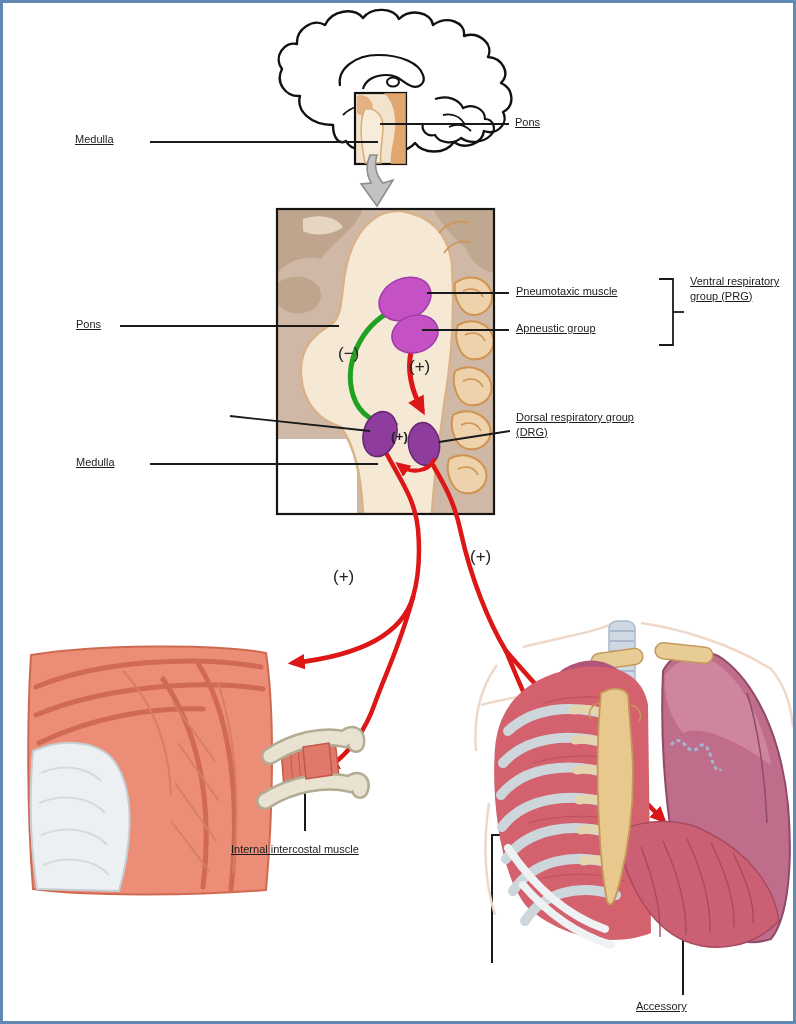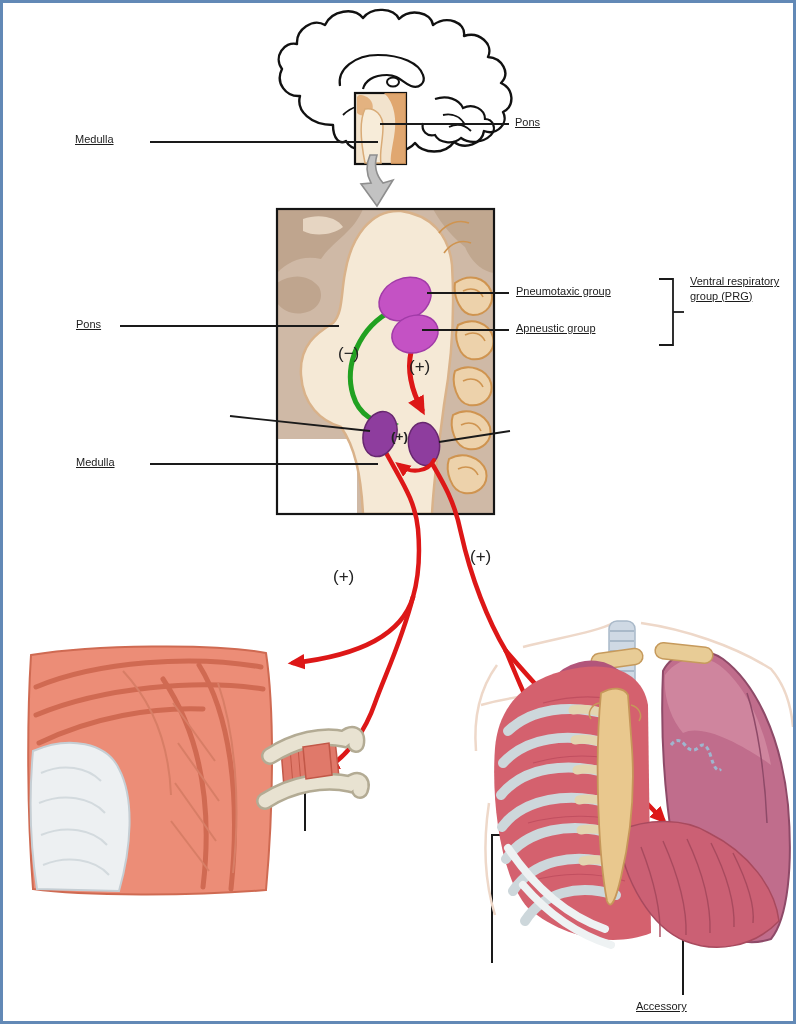--- a/index.html
+++ b/index.html
@@ -246,27 +246,29 @@
 
     <path d="M 598,690 C 611,683 621,685 625,692 L 629,746 C 632,792 627,836 618,874
              C 613,896 608,908 604,898 C 596,856 591,762 598,690 Z" fill="#e9c88e" stroke="#c6975a" stroke-width="1.8"></path>
     <path d="M 596,700 C 588,702 584,710 588,716 M 628,702 C 636,704 640,712 636,718" fill="none" stroke="#c6975a" stroke-width="1.5"></path>
   </g>
 </svg>
 
   <div class="lbl" style="left:72px;top:129px">Medulla</div>
   <div class="lbl" style="left:512px;top:112px">Pons</div>
 
-  <div class="lbl" style="left:513px;top:281px">Pneumotaxic group</div>
+  <div class="lbl" style="left:513px;top:281px">Pneumotaxic muscle</div>
   <div class="lbl" style="left:513px;top:318px">Apneustic group</div>
   <div class="lbl wrap" style="left:687px;top:271px;width:106px">Ventral respiratory group (PRG)</div>
 
   <div class="lbl" style="left:73px;top:314px">Pons</div>
   <div class="lbl" style="left:73px;top:452px">Medulla</div>
-
+  <div class="lbl wrap" style="left:513px;top:407px;width:152px">Dorsal respiratory group (DRG)</div>
+
+  <div class="lbl" style="left:228px;top:839px">Internal intercostal muscle</div>
   <div class="lbl" style="left:633px;top:996px">Accessory</div>
 
   <div class="sign" style="left:335px;top:341px">(−)</div>
   <div class="sign" style="left:406px;top:354px">(+)</div>
   <div class="sign small" style="left:388px;top:426px">(+)</div>
   <div class="sign" style="left:330px;top:564px">(+)</div>
   <div class="sign" style="left:467px;top:544px">(+)</div>
 
 </div>
 

